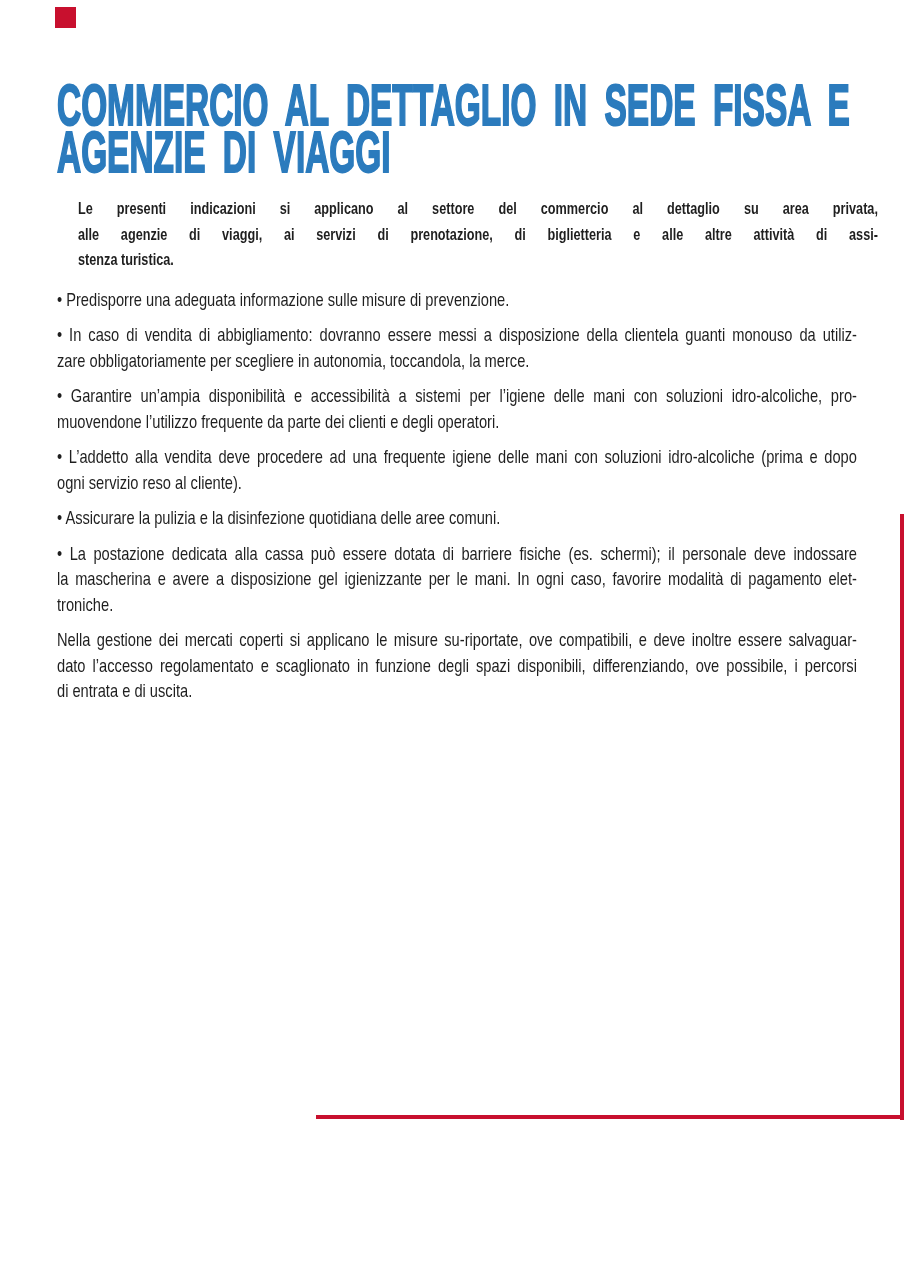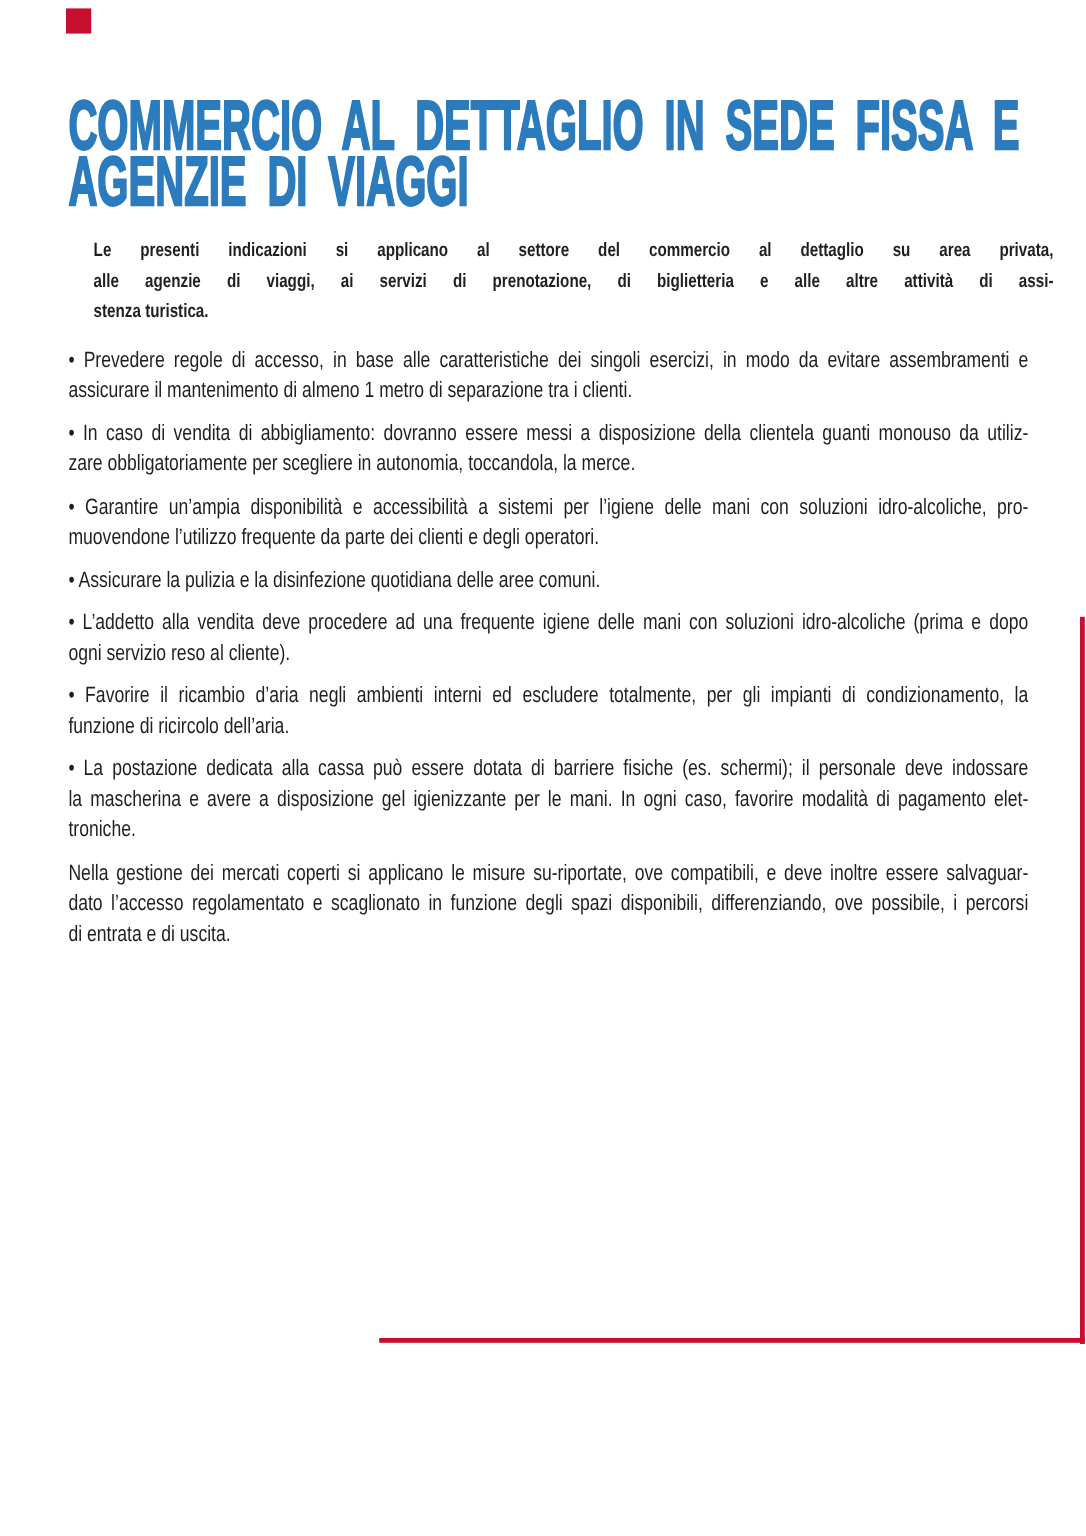--- a/index.html
+++ b/index.html
@@ -100,41 +100,36 @@
       </h1>
 
     <div class="para intro">
         <div class="line">Le presenti indicazioni si applicano al settore del commercio al dettaglio su area privata,</div>
         <div class="line">alle agenzie di viaggi, ai servizi di prenotazione, di biglietteria e alle altre attività di assi-</div>
         <div class="line last">stenza turistica.</div>
       </div>
 
     <div class="bullets">
         <div class="para bullet-item">
-          <div class="line">• Prevedere regole di accesso, in base alle caratteristiche dei singoli esercizi, in modo da evitare assembramenti e</div>
-          <div class="line last">assicurare il mantenimento di almeno 1 metro di separazione tra i clienti.</div>
+          <div class="line last">• Predisporre una adeguata informazione sulle misure di prevenzione.</div>
         </div>
         <div class="para bullet-item">
           <div class="line">• In caso di vendita di abbigliamento: dovranno essere messi a disposizione della clientela guanti monouso da utiliz-</div>
           <div class="line last">zare obbligatoriamente per scegliere in autonomia, toccandola, la merce.</div>
         </div>
         <div class="para bullet-item">
           <div class="line">• Garantire un’ampia disponibilità e accessibilità a sistemi per l’igiene delle mani con soluzioni idro-alcoliche, pro-</div>
           <div class="line last">muovendone l’utilizzo frequente da parte dei clienti e degli operatori.</div>
         </div>
         <div class="para bullet-item">
-          <div class="line last">• Assicurare la pulizia e la disinfezione quotidiana delle aree comuni.</div>
-        </div>
-        <div class="para bullet-item">
           <div class="line">• L’addetto alla vendita deve procedere ad una frequente igiene delle mani con soluzioni idro-alcoliche (prima e dopo</div>
           <div class="line last">ogni servizio reso al cliente).</div>
         </div>
         <div class="para bullet-item">
-          <div class="line">• Favorire il ricambio d’aria negli ambienti interni ed escludere totalmente, per gli impianti di condizionamento, la</div>
-          <div class="line last">funzione di ricircolo dell’aria.</div>
+          <div class="line last">• Assicurare la pulizia e la disinfezione quotidiana delle aree comuni.</div>
         </div>
         <div class="para bullet-item">
           <div class="line">• La postazione dedicata alla cassa può essere dotata di barriere fisiche (es. schermi); il personale deve indossare</div>
           <div class="line">la mascherina e avere a disposizione gel igienizzante per le mani. In ogni caso, favorire modalità di pagamento elet-</div>
           <div class="line last">troniche.</div>
         </div>
       </div>
 
     <div class="para closing">
         <div class="line">Nella gestione dei mercati coperti si applicano le misure su-riportate, ove compatibili, e deve inoltre essere salvaguar-</div>

